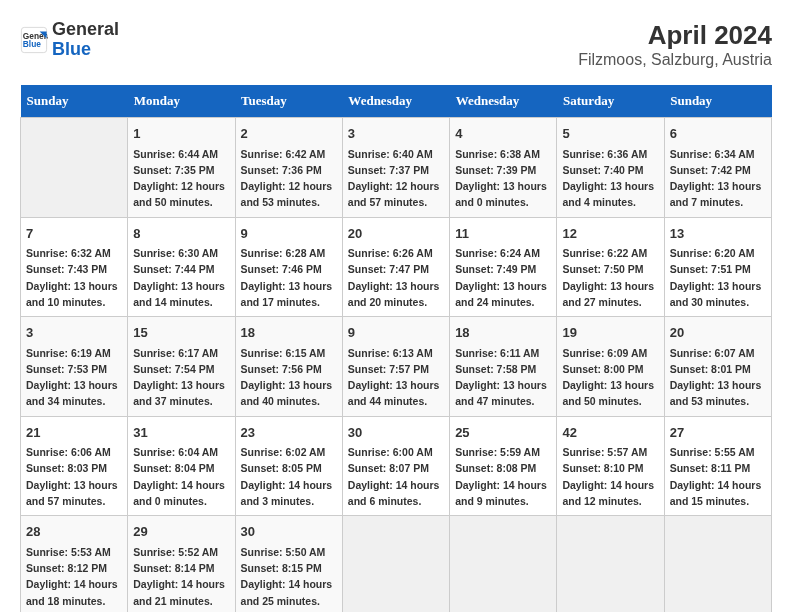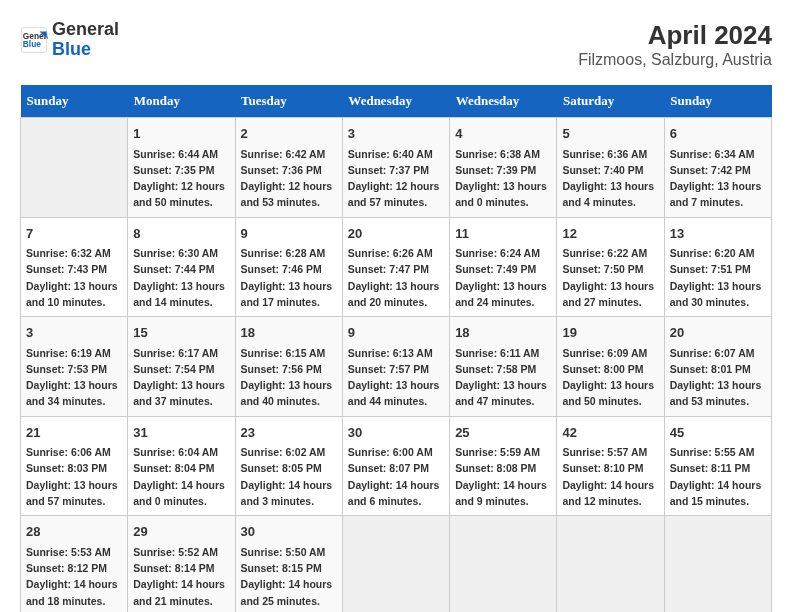--- a/index.html
+++ b/index.html
@@ -222,21 +222,21 @@
         </td>
         <td>
           <span class="day-num">25</span>
           <div class="day-info">Sunrise: 5:59 AM<br>Sunset: 8:08 PM<br>Daylight: 14 hours<br>and 9 minutes.</div>
         </td>
         <td>
           <span class="day-num">42</span>
           <div class="day-info">Sunrise: 5:57 AM<br>Sunset: 8:10 PM<br>Daylight: 14 hours<br>and 12 minutes.</div>
         </td>
         <td>
-          <span class="day-num">45</span>
+          <span class="day-num">27</span>
           <div class="day-info">Sunrise: 5:55 AM<br>Sunset: 8:11 PM<br>Daylight: 14 hours<br>and 15 minutes.</div>
         </td>
       </tr>
       <tr>
         <td>
           <span class="day-num">28</span>
           <div class="day-info">Sunrise: 5:53 AM<br>Sunset: 8:12 PM<br>Daylight: 14 hours<br>and 18 minutes.</div>
         </td>
         <td>
           <span class="day-num">29</span>

